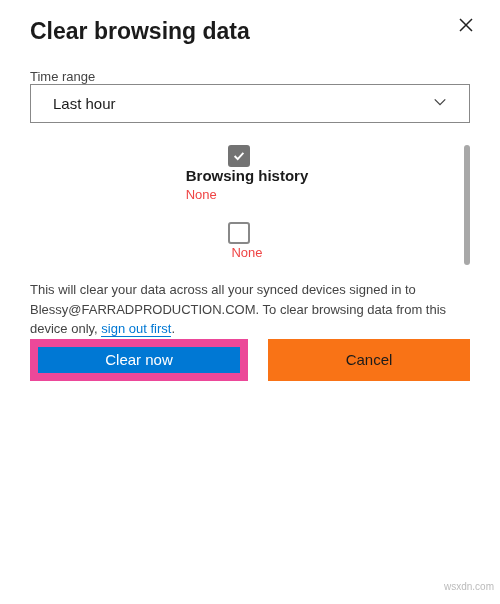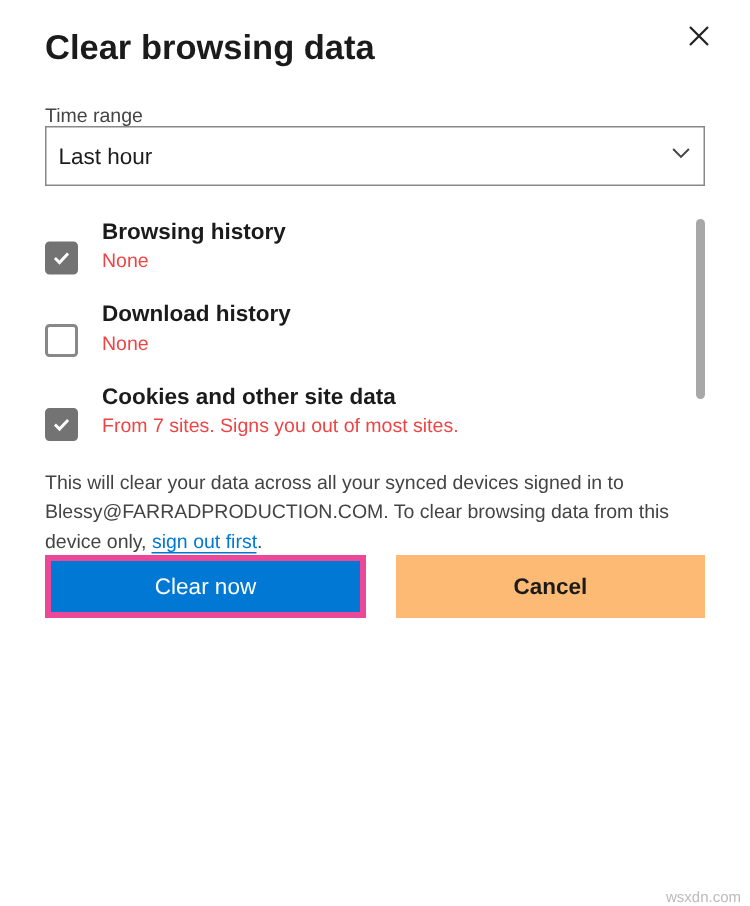--- a/index.html
+++ b/index.html
@@ -29,21 +29,21 @@
       font-weight: 600;
       margin-bottom: 24px;
     }
     .field-label {
       font-size: 13px;
       color: #444;
       margin-bottom: 0;
     }
     .select-wrap {
       border: 1px solid #888;
-      padding: 10px 8px;
+      padding: 10px 22px;
       display: flex;
       align-items: center;
       justify-content: space-between;
       cursor: pointer;
       font-size: 15px;
       margin-bottom: 22px;
     }
     .chevron {
       width: 14px;
       height: 14px;
@@ -56,22 +56,23 @@
       position: absolute;
       right: 0;
       top: 0;
       width: 6px;
       height: 120px;
       background: #a8a8a8;
       border-radius: 3px;
     }
     .check-item {
       display: flex;
-      align-items: flex-end;
+      align-items: center;
       margin-bottom: 18px;
+      flex-direction: column;
     }
     .checkbox {
       width: 22px;
       height: 22px;
       border: 2px solid #888;
       border-radius: 3px;
       flex-shrink: 0;
       margin-right: 16px;
       display: flex;
       align-items: center;
@@ -116,40 +117,39 @@
       height: 42px;
       border: none;
       font-size: 15px;
       cursor: pointer;
       display: flex;
       align-items: center;
       justify-content: center;
     }
     .btn-primary-wrap {
       flex: 1;
-      border: 4px solid #ec4899;
+      border: 8px solid #ec4899;
       display: flex;
     }
     .btn-primary {
       background: #0078d4;
       color: #fff;
       width: 100%;
       height: 100%;
       border: none;
       font-size: 15px;
       cursor: pointer;
     }
     .btn-secondary {
-      background: #fdba74;
+      background: #f97316;
       color: #1b1b1b;
-      font-weight: bold;
     }
     .watermark {
       position: absolute;
-      bottom: 0;
+      bottom: 12px;
       right: 6px;
       font-size: 10px;
       color: #bbb;
     }
   </style>
 </head>
 <body>
 
 <button class="close-btn">
   <span>
@@ -185,36 +185,24 @@
       <div class="ct-title">Browsing history</div>
       <div class="ct-desc">None</div>
     </div>
   </div>
 
   <div class="check-item">
     <div class="checkbox">
       
     </div>
     <div class="check-text">
-      <div class="ct-title">Download history</div>
       <div class="ct-desc">None</div>
     </div>
   </div>
 
-  <div class="check-item">
-    <div class="checkbox checked">
-      <svg viewBox="0 0 16 16">
-          <path d="M3 8 L6.5 11.5 L13 4.5" stroke="#fff" stroke-width="2.2" fill="none"></path>
-        </svg>
-    </div>
-    <div class="check-text">
-      <div class="ct-title">Cookies and other site data</div>
-      <div class="ct-desc">From 7 sites. Signs you out of most sites.</div>
-    </div>
-  </div>
 
 </div>
 
 <p class="sync-note">
   <span>This will clear your data across all your synced devices signed in to Blessy@FARRADPRODUCTION.COM. To clear browsing data from this device only, </span><span class="link">sign out first</span><span>.</span>
 </p>
 
 <div class="button-row">
   <div class="btn-primary-wrap">
     <button class="btn-primary">Clear now</button>

